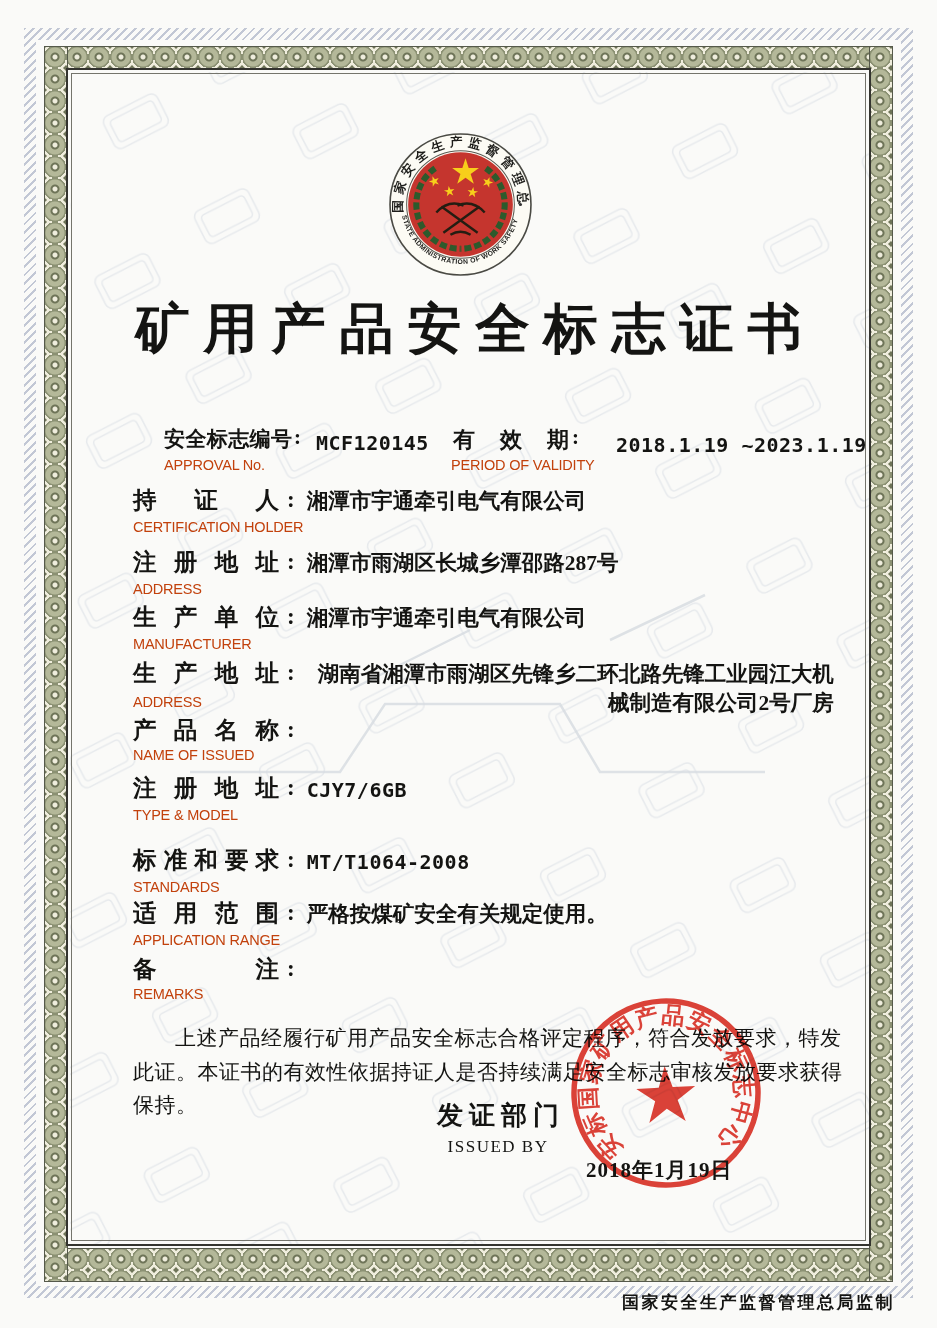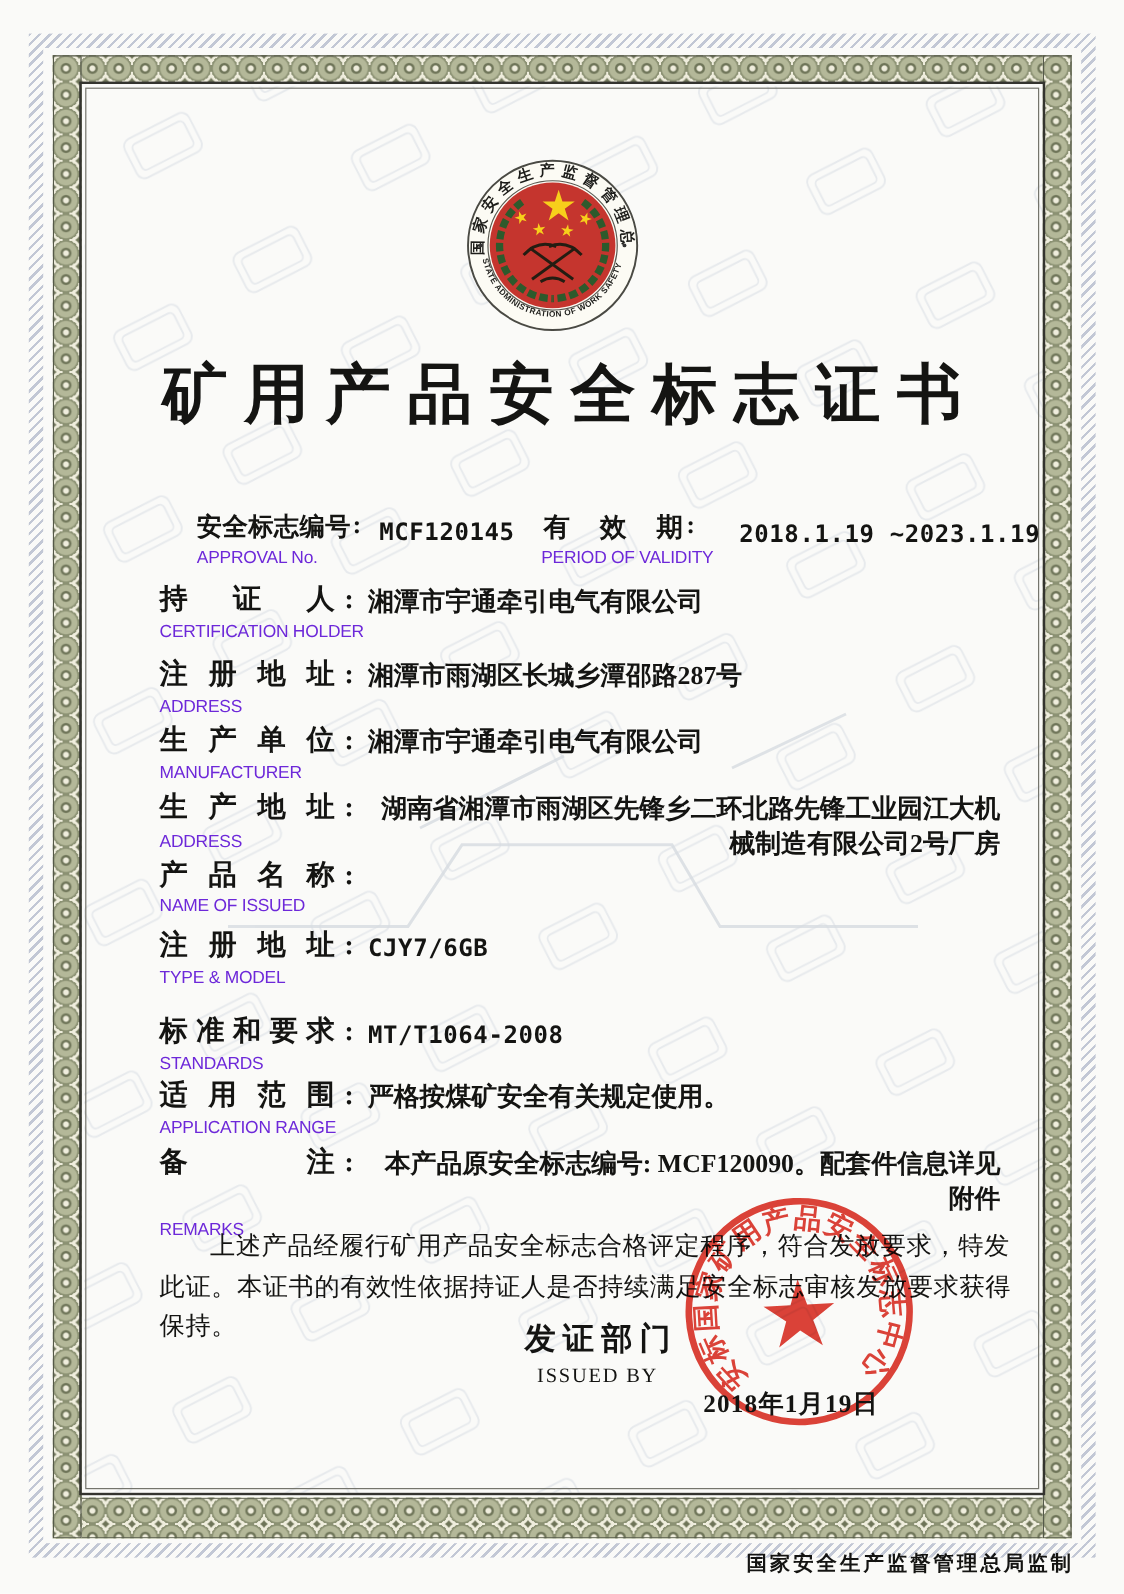--- a/index.html
+++ b/index.html
@@ -36,21 +36,21 @@
   
   .row{position:absolute;left:133px;z-index:2;}
   .cnline{display:flex;align-items:flex-start;}
   .lbl{display:block;width:146px;font-size:23.5px;font-weight:bold;text-align:justify;text-align-last:justify;
        font-family:"Liberation Serif","DejaVu Sans",serif;line-height:1.15;}
   .colon{font-size:23px;font-weight:bold;margin:0 12px 0 8px;line-height:1.15;}
   .val{font-size:21.5px;font-weight:600;line-height:1.35;max-width:560px;word-break:break-all;
        font-family:"Liberation Serif","DejaVu Sans",serif;text-align:right;}
   .val-wrap{width:527px;}
   .val-latin{font-family:"DejaVu Sans Mono","Liberation Mono",monospace;font-weight:600;font-size:20px;letter-spacing:.5px;padding-top:2px;}
-  .enlbl{font-size:14.5px;font-family:"Liberation Sans",sans-serif;letter-spacing:-.2px;margin-top:3px;color:#6d28d9;}
+  .enlbl{font-size:14.5px;font-family:"Liberation Sans",sans-serif;letter-spacing:-.2px;margin-top:3px;color:#c2410c;}
 
   
   .approval-row{position:absolute;left:164px;top:425px;width:720px;height:60px;z-index:2;}
   .ap-lbl{position:absolute;left:0;top:0;width:128px;font-size:21px;font-weight:bold;text-align:justify;text-align-last:justify;}
   .ap-colon{position:absolute;left:130px;top:0;font-size:21px;font-weight:bold;}
   .ap-val{position:absolute;left:152px;top:4px;}
   .ap-en{position:absolute;left:0;top:29px;}
   .vd-lbl{position:absolute;left:289px;top:0;width:116px;font-size:22px;font-weight:bold;text-align:justify;text-align-last:justify;}
   .vd-colon{position:absolute;left:408px;top:0;font-size:21px;font-weight:bold;}
   .vd-en{position:absolute;left:287px;top:29px;}
@@ -220,21 +220,20 @@
       <span class="colon">:</span>
       <span class="val">严格按煤矿安全有关规定使用。</span>
     </div>
     <div class="enlbl">APPLICATION RANGE</div>
   </div>
 
   <div class="row" style="top:956px">
     <div class="cnline">
       <span class="lbl">备注</span>
       <span class="colon">:</span>
-      <span class="val val-wrap">本产品原安全标志编号: MCF120090。配套件信息详见附件</span>
     </div>
     <div class="enlbl">REMARKS</div>
   </div>
 
   <div class="declaration">上述产品经履行矿用产品安全标志合格评定程序，符合发放要求，特发此证。本证书的有效性依据持证人是否持续满足安全标志审核发放要求获得保持。</div>
 
   <div class="issued">
     <div class="issued-cn">发证部门</div>
     <div class="issued-en">ISSUED BY</div>
   </div>

